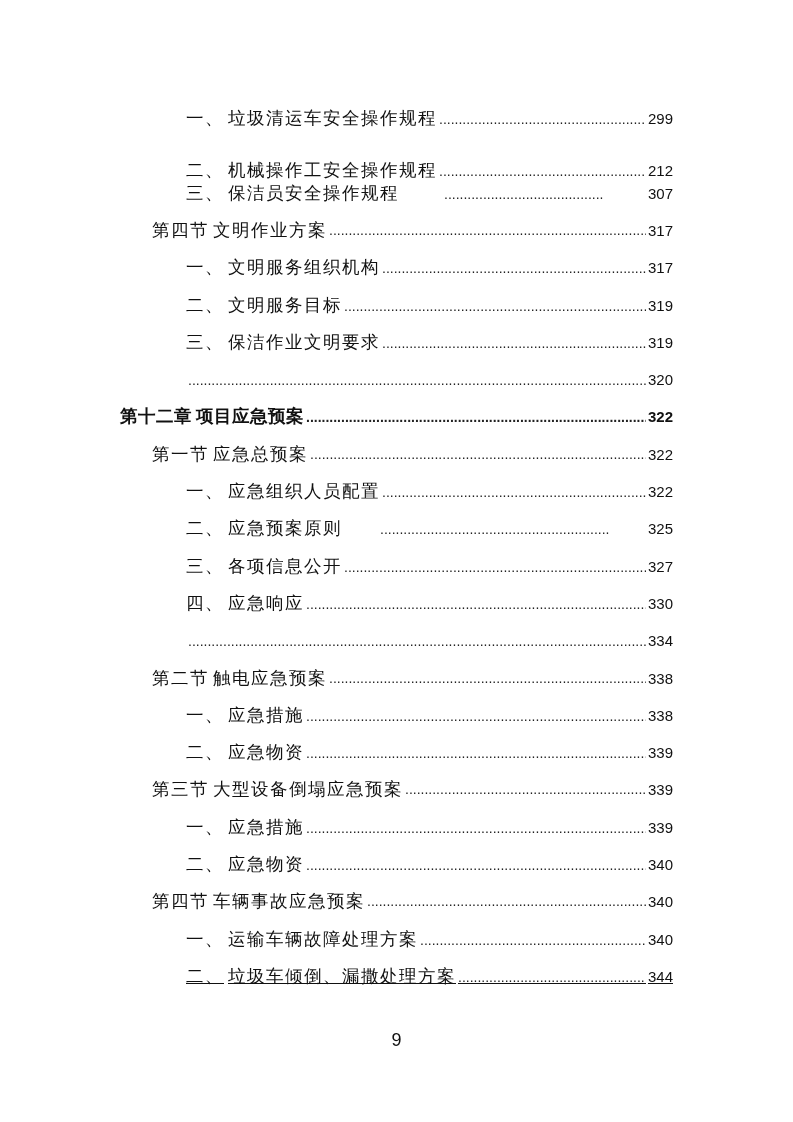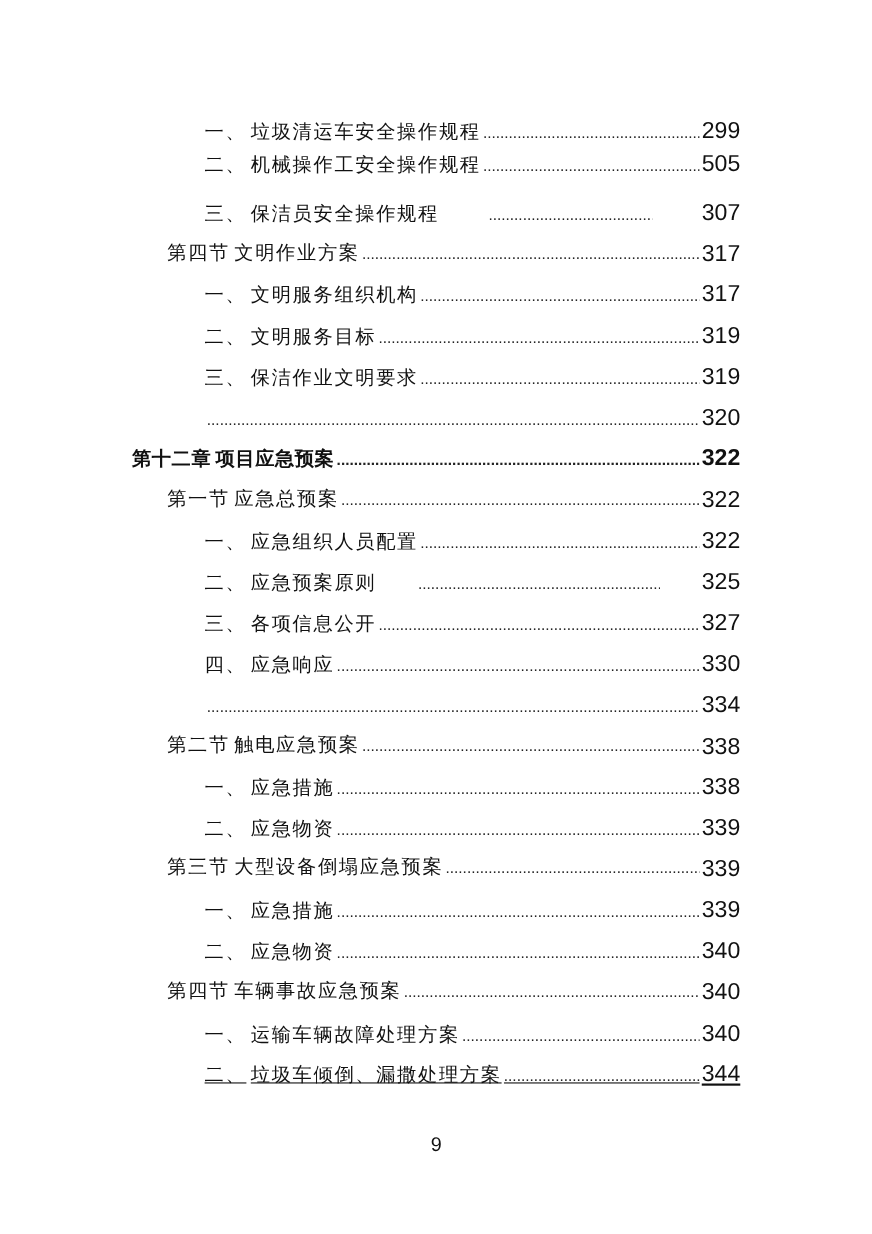--- a/index.html
+++ b/index.html
@@ -3,41 +3,41 @@
 <meta charset="utf-8">
 <style>
   html,body{margin:0;padding:0;background:#fff;}
   body{width:793px;height:1122px;position:relative;overflow:hidden;font-family:"DejaVu Sans","Liberation Sans",sans-serif;color:#111;}
   .toc{position:absolute;left:0;top:100px;width:793px;}
   .row{position:absolute;display:flex;align-items:baseline;height:37px;line-height:37px;font-size:17.5px;right:120px;}
   .row .label{white-space:nowrap;letter-spacing:1.5px;}
   .row .label .pre{margin-right:4px;}
   .row .dots{flex:1;overflow:hidden;white-space:nowrap;margin:0 2px;letter-spacing:0px;color:#222;font-family:"Liberation Sans",sans-serif;font-size:14px;}
   .row .dots::before{content:"........................................................................................................................................................................................................................";}
-  .row .page{font-family:"Liberation Sans",sans-serif;font-size:21px;}
+  .row .page{font-family:"Liberation Sans",sans-serif;font-size:15px;}
   .lvl1{left:120px;font-weight:bold;}
   .lvl1 .label{letter-spacing:0.5px;}
   .lvl1 .page{font-weight:bold;}
   .lvl2{left:152px;align-items:center;}
   .lvl3{left:186px;}
   .pagenum{position:absolute;top:1030px;left:0;width:793px;text-align:center;font-family:"Liberation Sans",sans-serif;font-size:18px;}
 </style>
 </head>
 <body>
 
 <div class="toc" id="toc">
     <div class="row lvl3" style="top: 0px;">
       <span class="label"><span class="pre">一、</span><span>垃圾清运车安全操作规程</span></span>
       <span class="dots"></span>
       <span class="page">299</span>
     </div>
-    <div class="row lvl3" style="top: 30px;">
+    <div class="row lvl3" style="top: 52px;">
       <span class="label"><span class="pre">二、</span><span>机械操作工安全操作规程</span></span>
       <span class="dots"></span>
-      <span class="page">505</span>
+      <span class="page">212</span>
     </div>
     <div class="row lvl3" style="top: 74.6px; gap: 43px;">
       <span class="label"><span class="pre">三、</span><span>保洁员安全操作规程</span></span>
       <span class="dots"></span>
       <span class="page">307</span>
     </div>
     <div class="row lvl2" style="top: 111.9px;">
       <span class="label"><span class="pre">第四节</span><span>文明作业方案</span></span>
       <span class="dots"></span>
       <span class="page">317</span>

